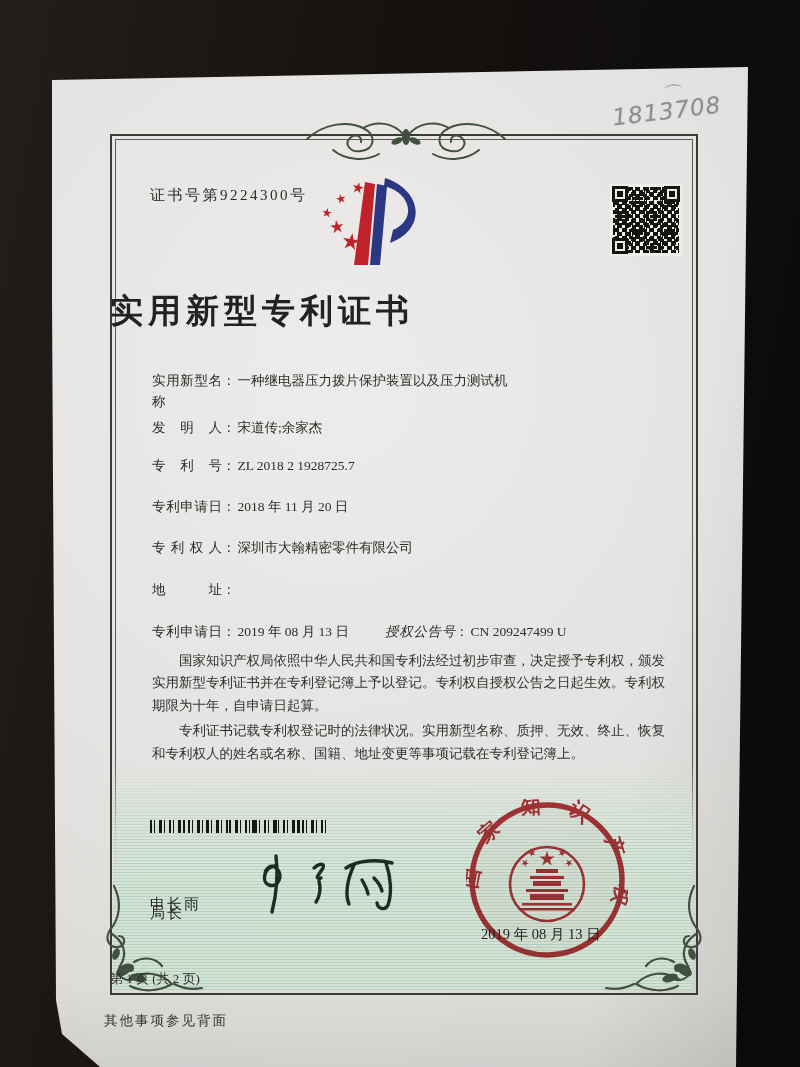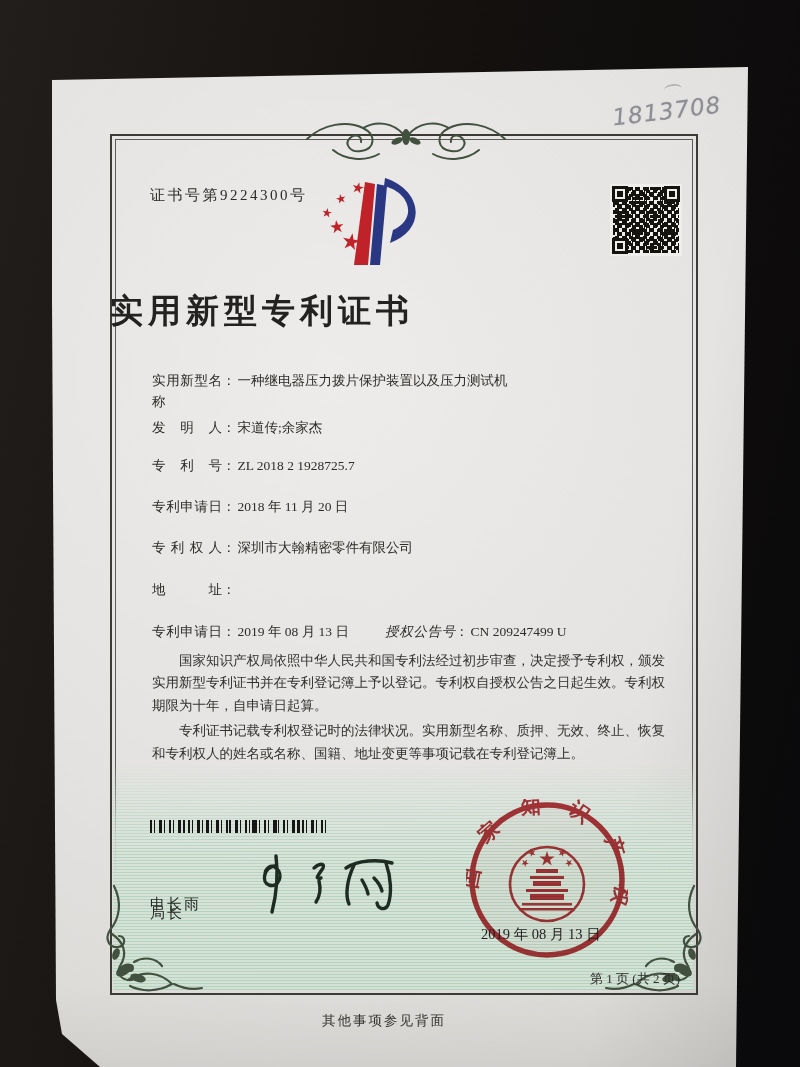--- a/index.html
+++ b/index.html
@@ -35,23 +35,23 @@
   .r-name{top:370px}.r-inv{top:417px}.r-pno{top:455px}.r-fdate{top:496px}
   .r-pat{top:537px}.r-addr{top:579px}.r-grant{top:621px}
   .pair2{position:absolute;left:385px;top:621px;}
   .pair2 .flabel{width:70px;font-style:italic;}
   .legal{position:absolute;left:152px;top:650px;width:513px;font-size:13.5px;
          line-height:22.4px;color:#33312e;text-align:justify;}
   .legal p{margin:0;text-indent:2em;}
   .legal p+p{margin-top:3px;}
   .chief{position:absolute;left:150px;font-size:15px;color:#242823;letter-spacing:2px;}
   .chief.t{top:904px}.chief.n{top:895px}
-  .pagenum{position:absolute;left:110px;top:970px;width:570px;text-align:right;
+  .pagenum{position:absolute;left:110px;top:970px;width:570px;text-align:left;
          font-size:13px;color:#2e2c29;}
-  .backnote{position:absolute;left:104px;top:1012px;width:560px;text-align:center;
+  .backnote{position:absolute;left:104px;top:1012px;width:560px;
          font-size:13.5px;letter-spacing:2px;color:#34322f;}
   .sealdate{position:absolute;left:481px;top:925px;font-size:14.5px;color:#1f1e1c;z-index:6;}
   
   .pencil{position:absolute;left:612px;top:98px;font-size:23px;font-style:italic;
           color:rgba(134,134,142,.85);transform:rotate(-7deg);letter-spacing:1px;
           font-family:"DejaVu Sans",sans-serif;text-shadow:0 0 1px rgba(140,140,148,.6);}
   .smudge{position:absolute;left:664px;top:84px;width:18px;height:8px;
           border-top:2px solid rgba(140,140,146,.55);border-radius:50%;transform:rotate(-6deg);}
   
   .qr{position:absolute;left:610px;top:184px;width:72px;height:72px;background:#efeeec;padding:2px;box-sizing:border-box;}

